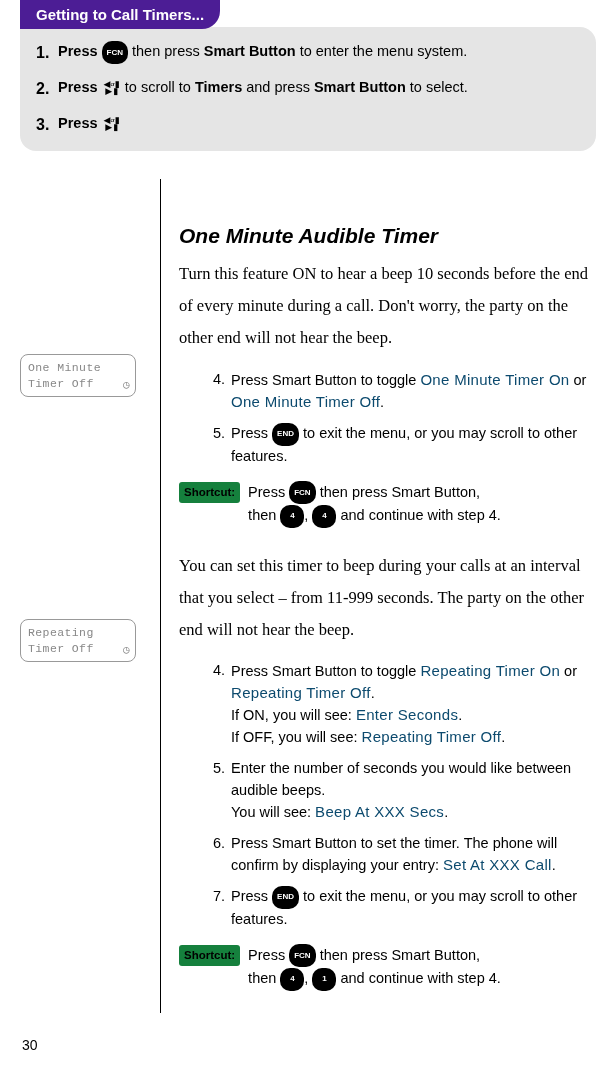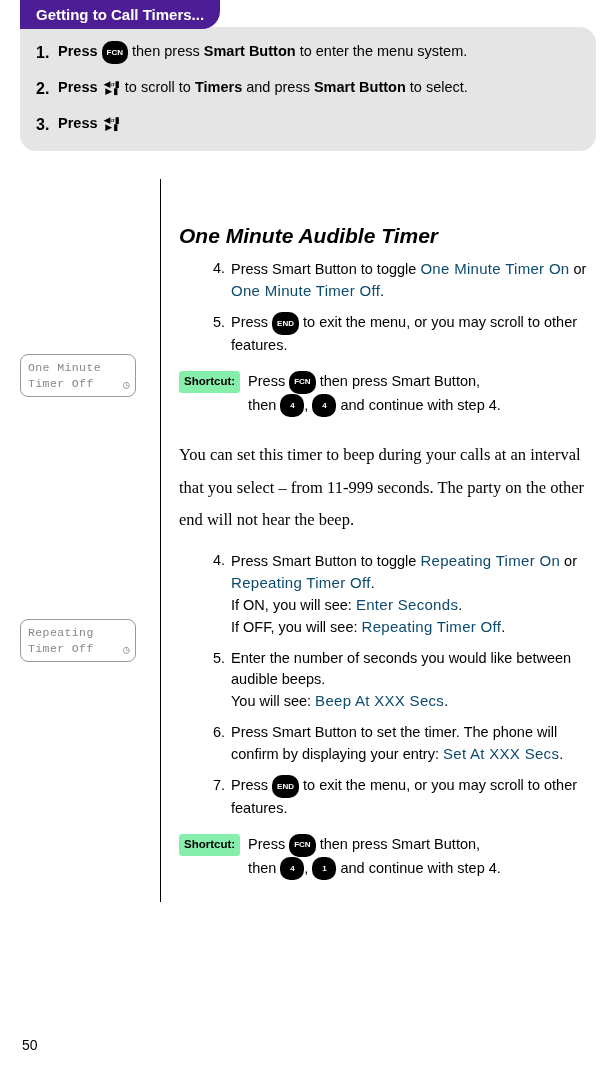--- a/index.html
+++ b/index.html
@@ -141,21 +141,21 @@
     }
     .shortcut-row {
       display: flex;
       align-items: flex-start;
       margin-left: 0;
       margin-bottom: 22px;
       font-size: 14.5px;
       line-height: 1.55;
     }
     .shortcut-badge {
-      background: #86efac;
+      background: #15803d;
       font-weight: bold;
       font-size: 11.5px;
       padding: 2px 5px;
       border-radius: 3px;
       margin-right: 8px;
       flex-shrink: 0;
       margin-top: 1px;
     }
     .shortcut-text { flex: 1; }
     .pagenum {
@@ -213,20 +213,21 @@
     <div class="phone-screen">
       <div>Repeating</div>
       <div>Timer Off</div>
       <div class="clock">◷</div>
     </div>
   </div>
 
   <div class="right-col">
 
     <div class="section-title">One Minute Audible Timer</div>
+    <div class="intro-text">Turn this feature ON to hear a beep 10 seconds before the end of every minute during a call. Don't worry, the party on the other end will not hear the beep.</div>
 
     <div class="ol-steps">
       <div class="ol-item">
         <div class="ol-num">4.</div>
         <div class="ol-body">
           <span>Press Smart Button to toggle </span><span class="lcd-font">One Minute Timer On</span><span> or </span><span class="lcd-font">One Minute Timer Off</span><span>.</span>
         </div>
       </div>
       <div class="ol-item">
         <div class="ol-num">5.</div>
@@ -258,21 +259,21 @@
       <div class="ol-item">
         <div class="ol-num">5.</div>
         <div class="ol-body">
           <span>Enter the number of seconds you would like between audible beeps.</span><br>
           <span>You will see: </span><span class="lcd-font">Beep At XXX Secs</span><span>.</span>
         </div>
       </div>
       <div class="ol-item">
         <div class="ol-num">6.</div>
         <div class="ol-body">
-          <span>Press Smart Button to set the timer. The phone will confirm by displaying your entry: </span><span class="lcd-font">Set At XXX Secs</span><span>.</span>
+          <span>Press Smart Button to set the timer. The phone will confirm by displaying your entry: </span><span class="lcd-font">Set At XXX Call</span><span>.</span>
         </div>
       </div>
       <div class="ol-item">
         <div class="ol-num">7.</div>
         <div class="ol-body">
           <span>Press </span><span class="key-oval">END</span><span> to exit the menu, or you may scroll to other features.</span>
         </div>
       </div>
     </div>
 
@@ -280,16 +281,16 @@
       <div class="shortcut-badge">Shortcut:</div>
       <div class="shortcut-text">
         <span>Press </span><span class="key-oval">FCN</span><span> then press Smart Button,</span><br>
         <span>then </span><span class="key-oval">4</span><span>, </span><span class="key-oval">1</span><span> and continue with step 4.</span>
       </div>
     </div>
 
   </div>
 </div>
 
-<div class="pagenum">50</div>
+<div class="pagenum">30</div>
 
 
 
 
 </body></html>

